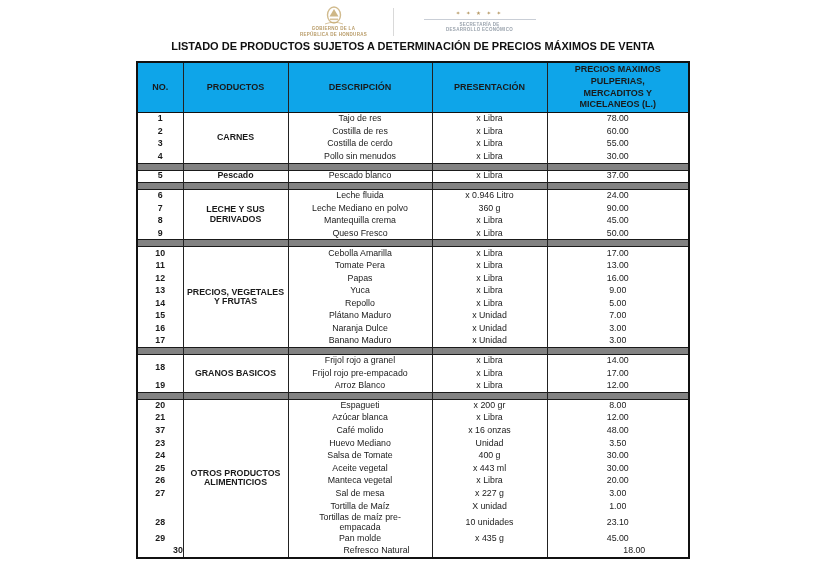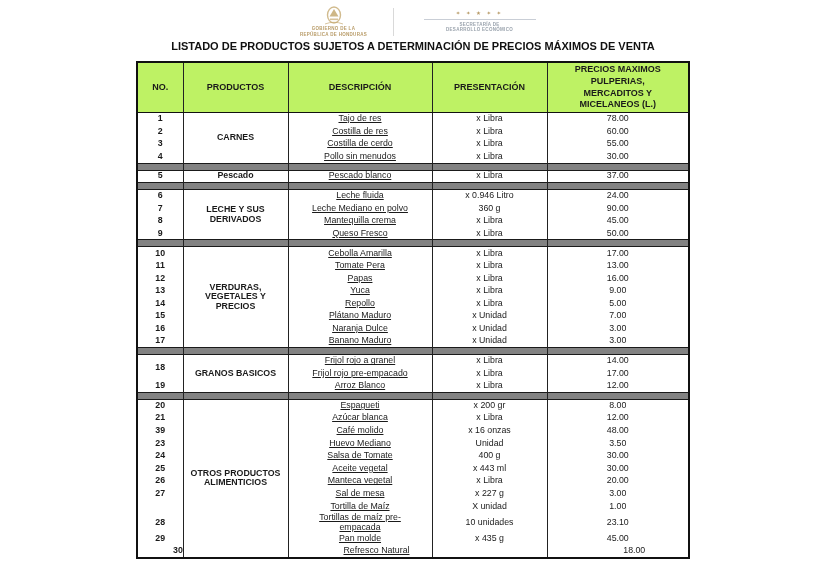--- a/index.html
+++ b/index.html
@@ -16,32 +16,32 @@
   .logo-divider { width:1px; height:28px; background:#d9d9d9; margin-top:2px; }
   .logo-right { width:140px; text-align:center; padding-top:5px; }
   .stars { font-size:5.5px; color:#b89b67; letter-spacing:2px; line-height:1; }
   .logo-rule { border-top:1px solid #c9ced6; margin:2px 14px 2px 14px; }
   .logo-right .logo-caption { color:#9aa3ad; }
   
   .doc-title { text-align:center; font-weight:bold; font-size:11px; line-height:1.4; margin-top:3px; color:#111; }
   
   table.price { border-collapse:collapse; table-layout:fixed; width:552px; margin:7px auto 0 auto; border:2px solid #111; }
   table.price th {
-    background:#bef264; border:1px solid #222; border-bottom:1.5px solid #111;
+    background:#0ea5e9; border:1px solid #222; border-bottom:1.5px solid #111;
     font-size:9px; font-weight:bold; white-space:pre-line; text-align:center;
     vertical-align:middle; height:49px; padding:1px 2px; line-height:1.3;
   }
   table.price td {
     border-left:1px solid #222; border-right:1px solid #222;
     font-size:8.8px; text-align:center; vertical-align:middle;
     height:12.6px; padding:0 2px; line-height:1.12;
   }
   td.no  { font-weight:bold; }
   td.cat { font-weight:bold; }
-  td.desc { white-space:pre-line;text-decoration:underline; }
+  td.desc { white-space:pre-line; }
   tr.sep td { background:#828282; height:7px; border-top:1px solid #1a1a1a; border-bottom:1px solid #1a1a1a; }
   tbody tr:last-child td { border-bottom:2px solid #111;padding-left:35px; }
 </style>
 </head>
 <body>
 
 <div class="page">
 
   <div class="logo-strip">
     <div class="logo-left">
@@ -163,21 +163,21 @@
         </tr>
         <tr class="sep">
           <td></td>
           <td></td>
           <td></td>
           <td></td>
           <td></td>
         </tr>
         <tr>
           <td class="no">10</td>
-          <td class="cat" rowspan="8">VERDURAS, VEGETALES Y PRECIOS</td>
+          <td class="cat" rowspan="8">PRECIOS, VEGETALES Y FRUTAS</td>
           <td class="desc">Cebolla Amarilla</td>
           <td class="pres">x Libra</td>
           <td class="price">17.00</td>
         </tr>
         <tr>
           <td class="no">11</td>
           <td class="desc">Tomate Pera</td>
           <td class="pres">x Libra</td>
           <td class="price">13.00</td>
         </tr>
@@ -256,21 +256,21 @@
           <td class="pres">x 200 gr</td>
           <td class="price">8.00</td>
         </tr>
         <tr>
           <td class="no">21</td>
           <td class="desc">Azúcar blanca</td>
           <td class="pres">x Libra</td>
           <td class="price">12.00</td>
         </tr>
         <tr>
-          <td class="no">39</td>
+          <td class="no">37</td>
           <td class="desc">Café molido</td>
           <td class="pres">x 16 onzas</td>
           <td class="price">48.00</td>
         </tr>
         <tr>
           <td class="no">23</td>
           <td class="desc">Huevo Mediano</td>
           <td class="pres">Unidad</td>
           <td class="price">3.50</td>
         </tr>

